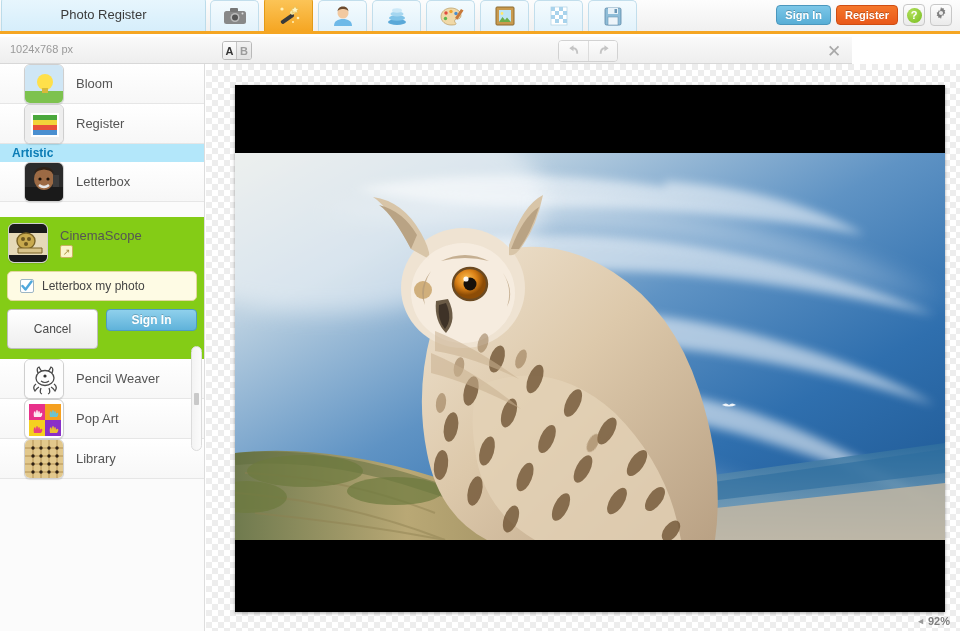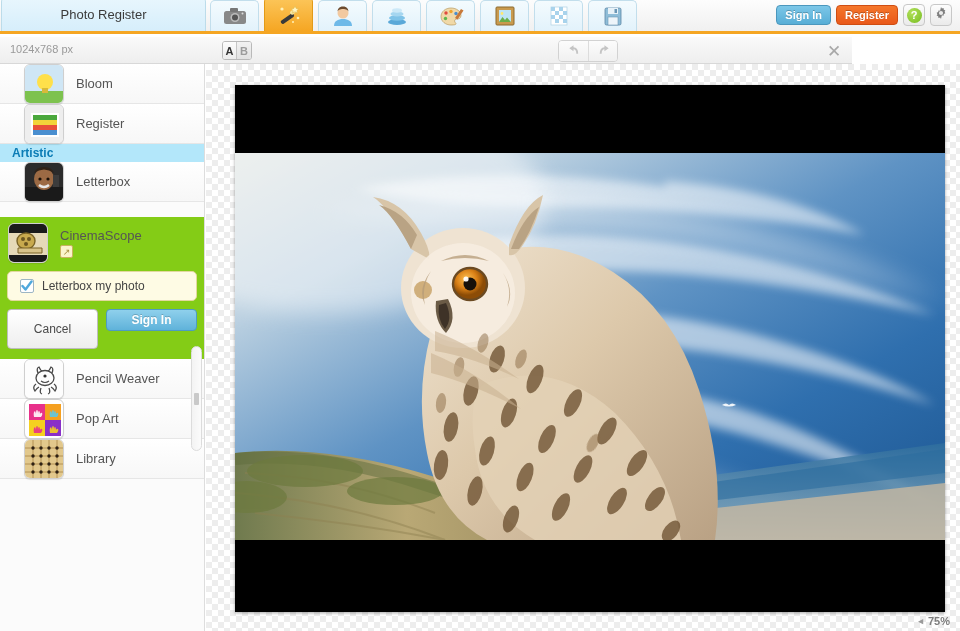--- a/index.html
+++ b/index.html
@@ -695,17 +695,17 @@
           <g fill="#c9b190" opacity=".55">
             <path d="M200 178 q40 16 84 48 q-46-22 -84-28z"></path>
             <path d="M196 200 q44 18 90 56 q-50-26 -90-36z"></path>
           </g>
         </svg>
       </div>
     </div>
 
     <div class="zoomlabel">
       <span class="zoom-arrow">◂</span>
-      <span>75%</span>
+      <span>92%</span>
     </div>
   </div>
 
 </div>
 
 </body></html>

